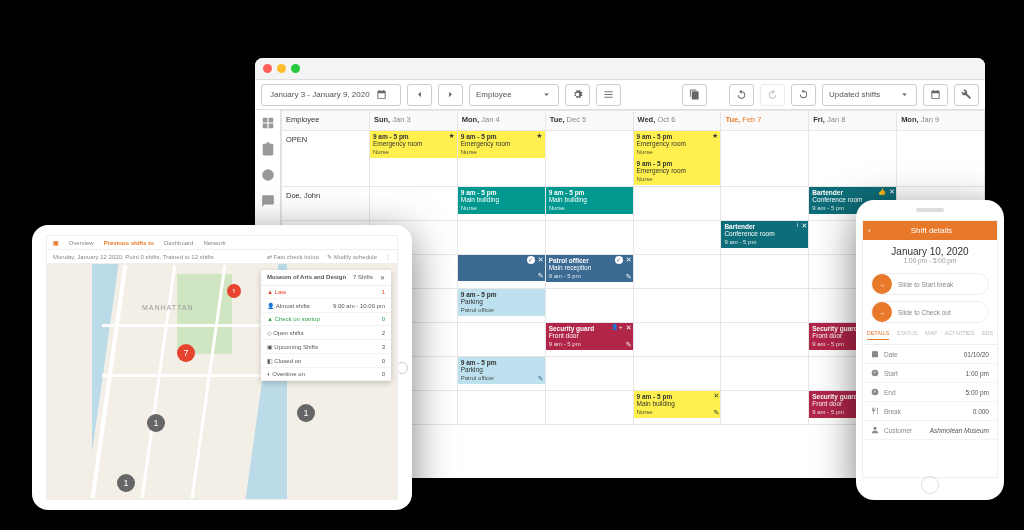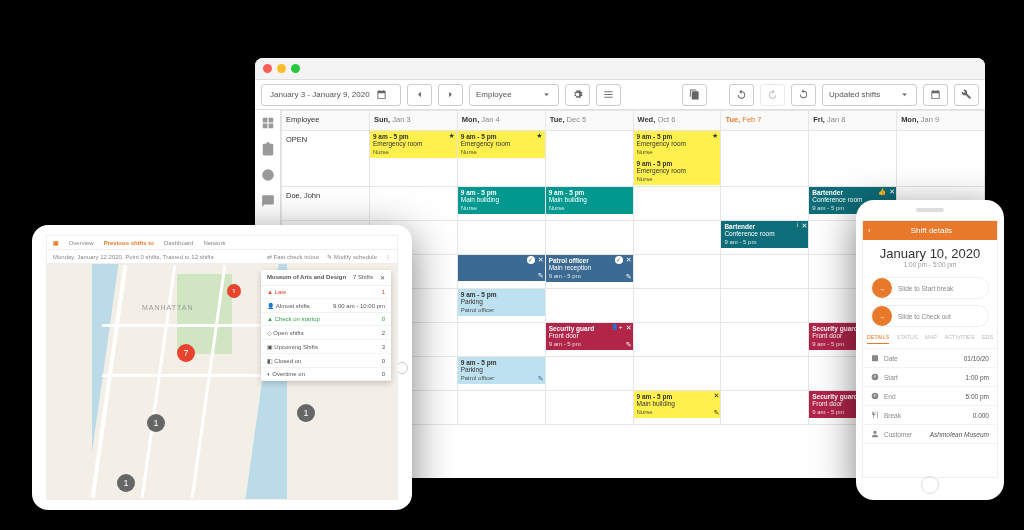--- a/index.html
+++ b/index.html
@@ -70,21 +70,21 @@
   .panel .row.late{color:#e8432e;}
   .panel .row.ok{color:#31a24c;}
 
   
   .phone{position:absolute;right:20px;top:200px;width:148px;height:300px;background:#fff;border-radius:18px;box-shadow:0 10px 40px rgba(0,0,0,.5);padding:20px 6px 22px;}
   .phone::before{content:"";position:absolute;top:8px;left:50%;transform:translateX(-50%);width:28px;height:4px;background:#ddd;border-radius:3px;}
   .phone::after{content:"";position:absolute;bottom:6px;left:50%;transform:translateX(-50%);width:16px;height:16px;border:1px solid #ddd;border-radius:50%;}
   .ph-screen{width:100%;height:100%;border:1px solid #eee;font-size:7px;color:#555;display:flex;flex-direction:column;}
   .ph-hd{background:#e8792b;color:#fff;text-align:center;padding:5px;font-size:8px;}
   .ph-date{text-align:center;padding:6px;}
-  .ph-date .d{font-size:13px;color:#333;}
+  .ph-date .d{font-size:10px;color:#333;}
   .ph-date .t{font-size:6.5px;color:#999;}
   .slide{margin:3px 8px;border:1px solid #eee;border-radius:14px;height:22px;display:flex;align-items:center;font-size:6.5px;color:#888;}
   .slide .cir{width:20px;height:20px;border-radius:50%;background:#e8792b;color:#fff;display:flex;align-items:center;justify-content:center;margin-right:6px;}
   .ph-tabs{display:flex;justify-content:space-around;border-bottom:1px solid #eee;padding:4px 0;font-size:5.5px;color:#bbb;}
   .ph-tabs .act{color:#e8792b;border-bottom:1px solid #e8792b;padding-bottom:3px;}
   .ph-rows{flex:1;}
   .ph-row{display:flex;justify-content:space-between;align-items:center;padding:5px 8px;border-bottom:1px solid #f3f3f3;font-size:6.5px;}
   .ph-row .ic{width:8px;height:8px;fill:#888;margin-right:5px;}
   .ph-row .lbl{display:flex;align-items:center;color:#888;}
   .ph-row .val{color:#555;}

